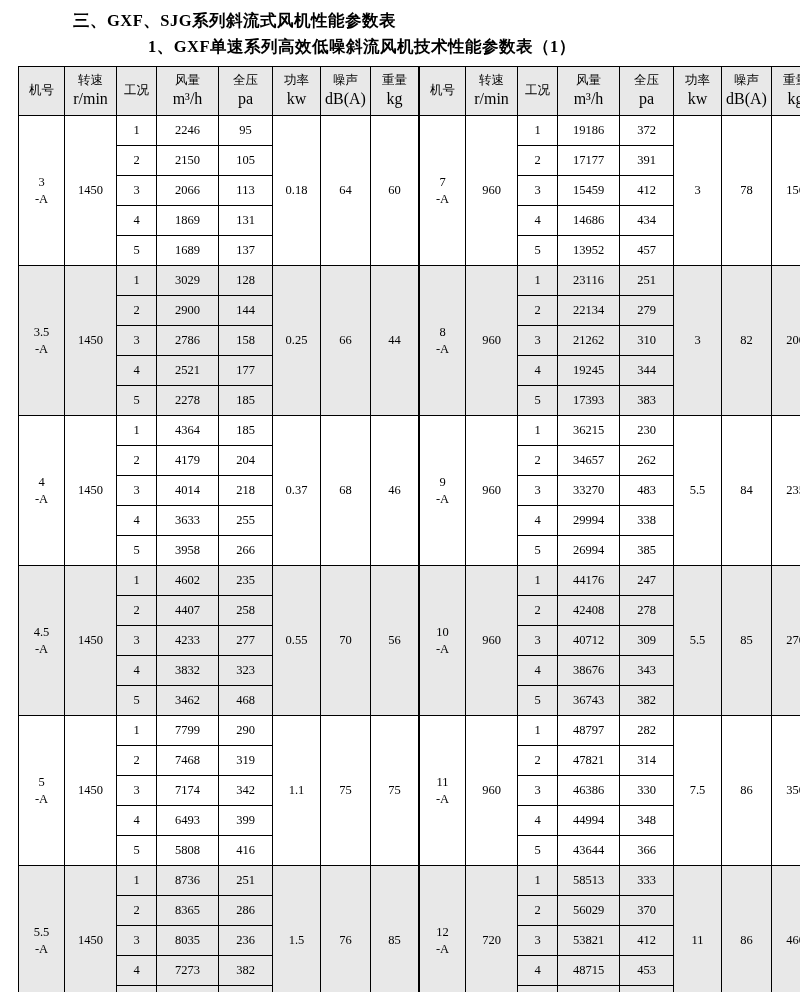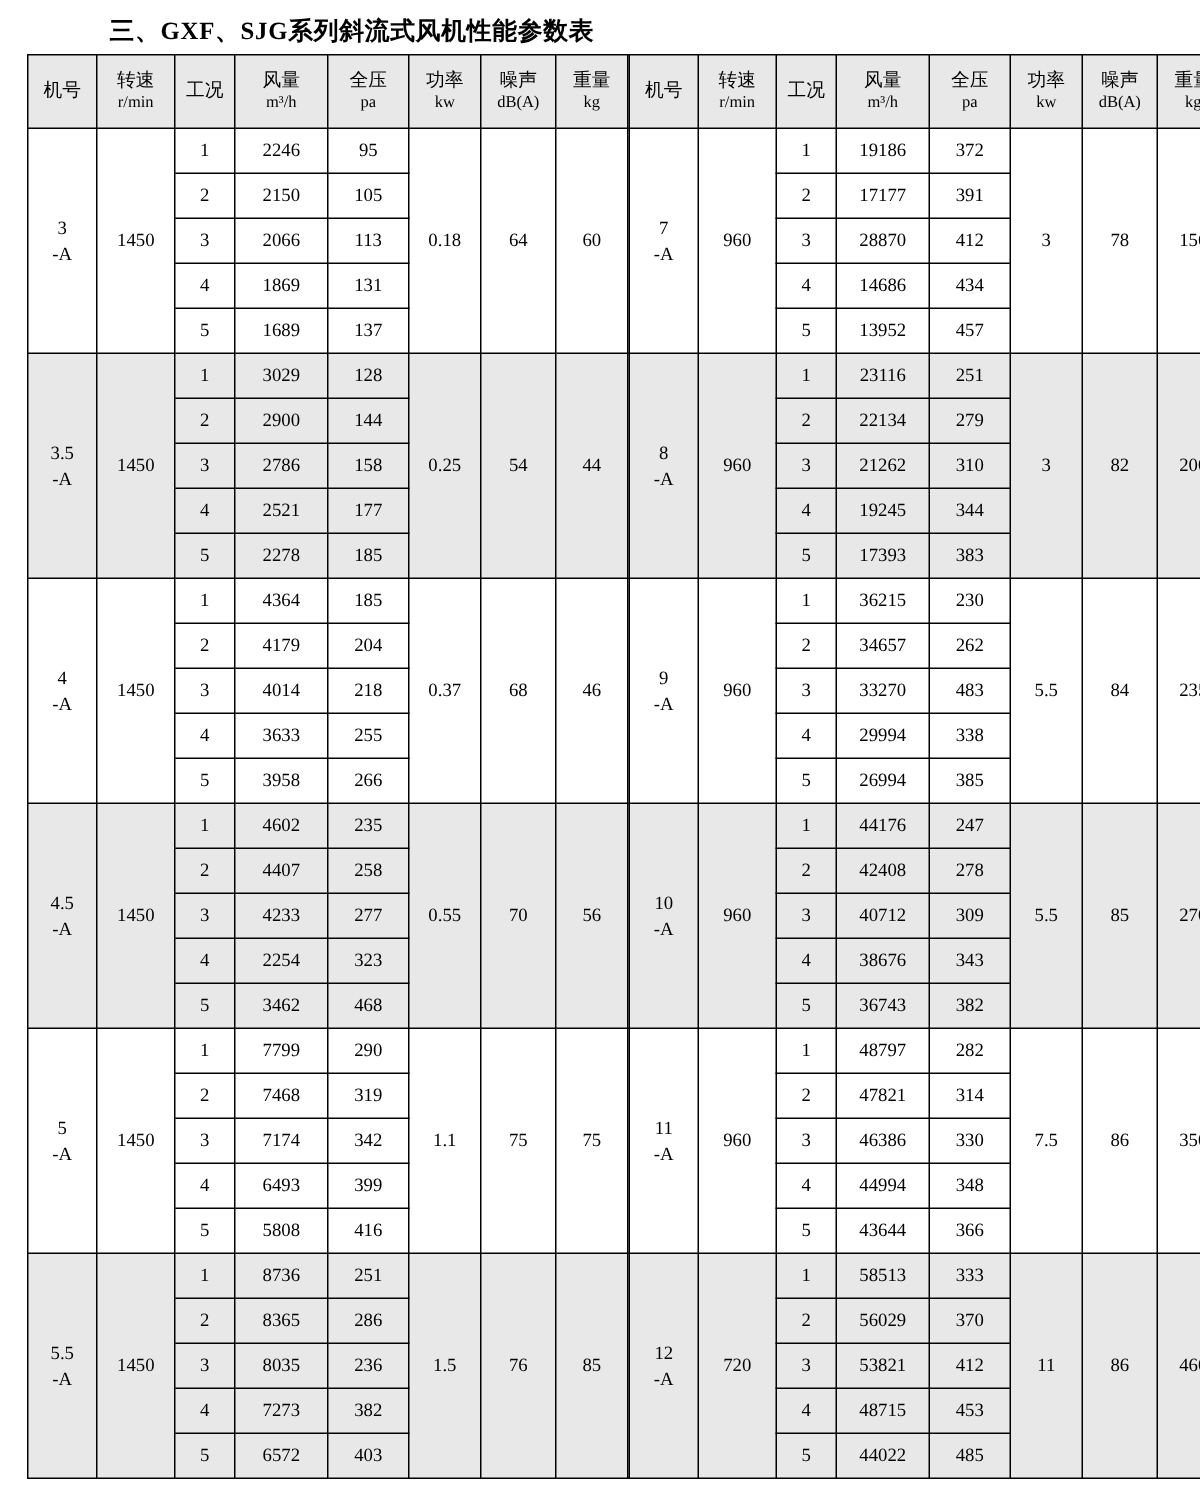--- a/index.html
+++ b/index.html
@@ -55,41 +55,42 @@
     padding: 0;
     height: 29px;
     font-weight: normal;
   }
   table.spec thead td {
     height: 48px;
     line-height: 1.25;
     font-size: 12.5px;
   }
   .hdr-sub {
-    font-size: 11px;
+    font-size: 16px;
   }
   .shade {
     background: #e8e8e8;
   }
   .col-model { width: 46px; }
   .col-rpm { width: 52px; }
   .col-cond { width: 40px; }
   .col-flow { width: 62px; }
   .col-press { width: 54px; }
   .col-power { width: 48px; }
   .col-noise { width: 50px; }
   .col-weight { width: 48px; }
   .model-cell { line-height: 1.3; }
 </style>
 </head>
 <body>
 
 <div class="page">
 
   <div class="title1">三、GXF、SJG系列斜流式风机性能参数表</div>
+  <div class="title2">1、GXF单速系列高效低噪斜流风机技术性能参数表（1）</div>
 
   <div class="tables">
     <table class="spec">
       <colgroup>
         <col class="col-model">
           <col class="col-rpm">
           <col class="col-cond">
           <col class="col-flow">
         <col class="col-press">
           <col class="col-power">
@@ -163,21 +164,21 @@
           <tr>
             <td class="model-cell shade" rowspan="5">
               <div>3.5</div>
               <div>-A</div>
             </td>
             <td class="shade" rowspan="5">1450</td>
             <td class="shade">1</td>
             <td class="shade">3029</td>
             <td class="shade">128</td>
             <td class="shade" rowspan="5">0.25</td>
-            <td class="shade" rowspan="5">54</td>
+            <td class="shade" rowspan="5">66</td>
             <td class="shade" rowspan="5">44</td>
           </tr>
           <tr>
             <td class="shade">2</td>
             <td class="shade">2900</td>
             <td class="shade">144</td>
           </tr>
           <tr>
             <td class="shade">3</td>
             <td class="shade">2786</td>
@@ -244,21 +245,21 @@
             <td class="shade">4407</td>
             <td class="shade">258</td>
           </tr>
           <tr>
             <td class="shade">3</td>
             <td class="shade">4233</td>
             <td class="shade">277</td>
           </tr>
           <tr>
             <td class="shade">4</td>
-            <td class="shade">2254</td>
+            <td class="shade">3832</td>
             <td class="shade">323</td>
           </tr>
           <tr>
             <td class="shade">5</td>
             <td class="shade">3462</td>
             <td class="shade">468</td>
           </tr>
           <tr>
             <td class="model-cell" rowspan="5">
               <div>5</div>
@@ -383,21 +384,21 @@
             <td class="" rowspan="5">78</td>
             <td class="" rowspan="5">156</td>
           </tr>
           <tr>
             <td class="">2</td>
             <td class="">17177</td>
             <td class="">391</td>
           </tr>
           <tr>
             <td class="">3</td>
-            <td class="">28870</td>
+            <td class="">15459</td>
             <td class="">412</td>
           </tr>
           <tr>
             <td class="">4</td>
             <td class="">14686</td>
             <td class="">434</td>
           </tr>
           <tr>
             <td class="">5</td>
             <td class="">13952</td>

